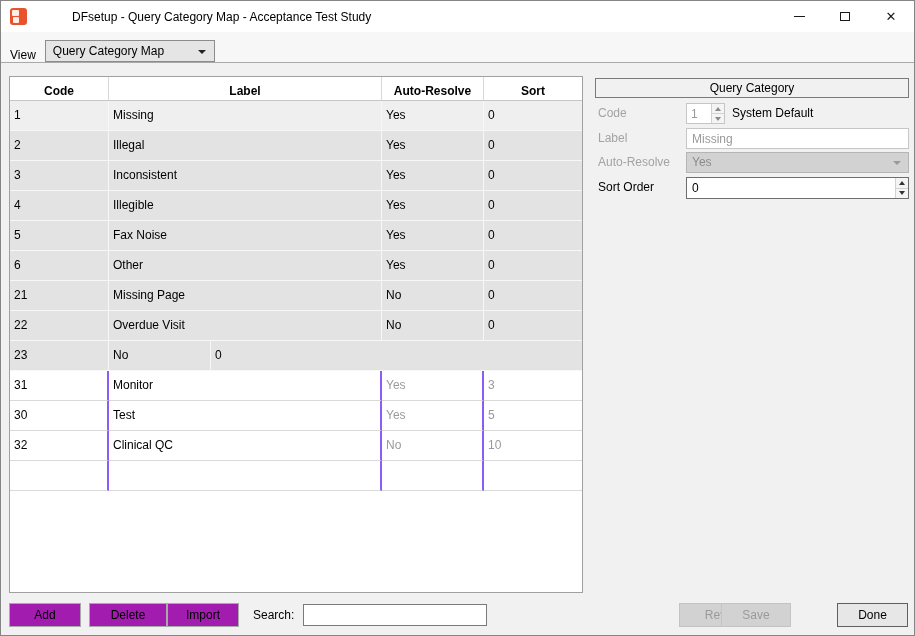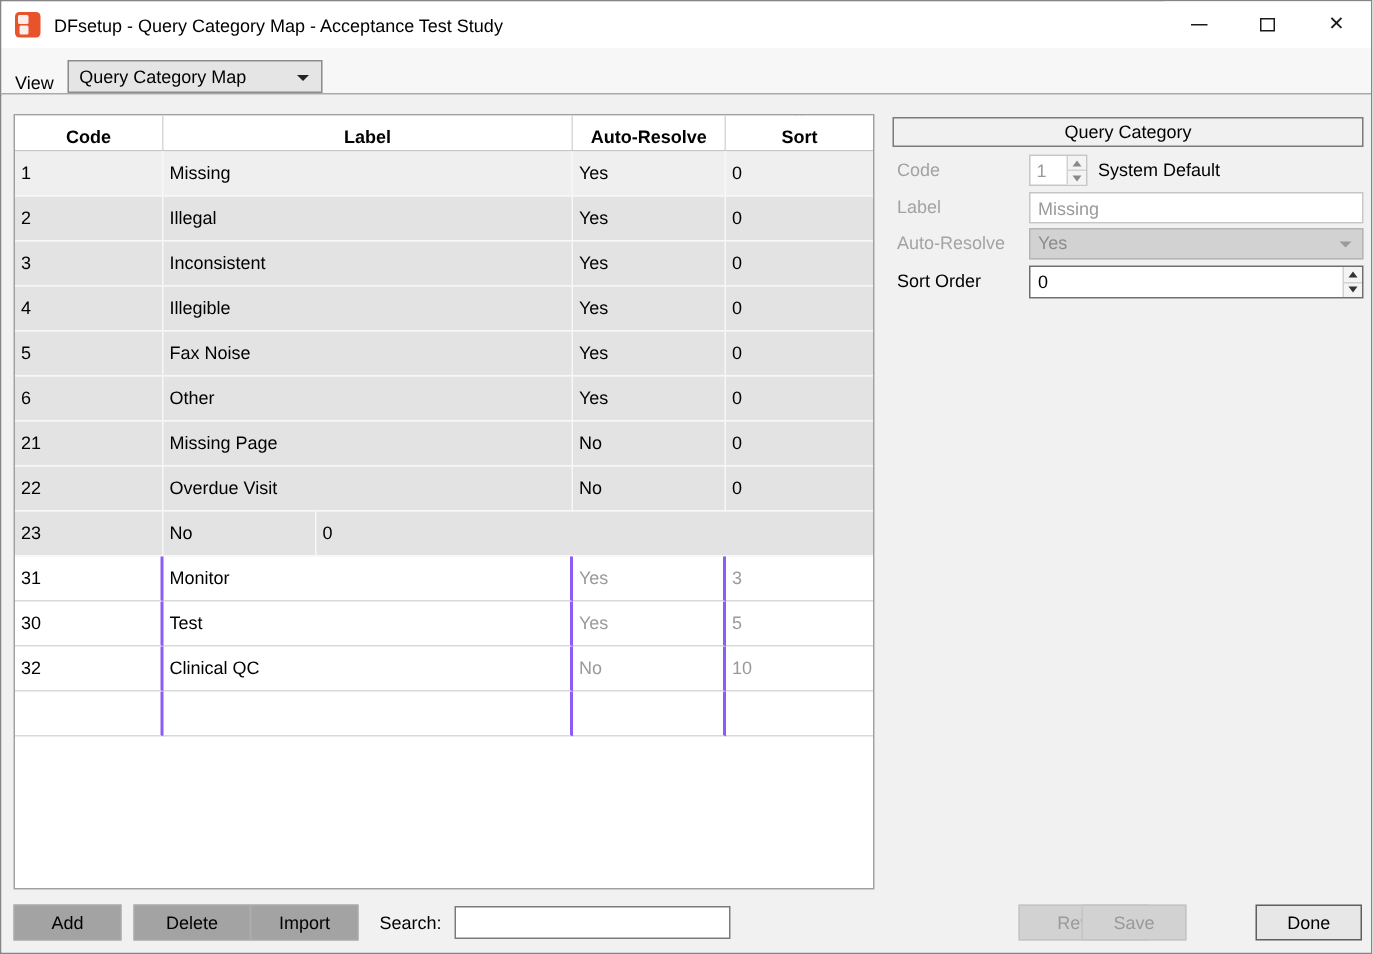--- a/index.html
+++ b/index.html
@@ -9,21 +9,21 @@
     font-size:12px; color:#000; background:#f1f1f1; position:relative;
     overflow:hidden;
   }
   #window {
     position:absolute; inset:0; border:1px solid #858585; background:#f1f1f1;
   }
 
   
   #titlebar {
     position:absolute; top:0; left:0; right:0; height:31px; background:#ffffff;
-    display:flex; align-items:center;
+    display:flex; align-items:center;gap:36px;
   }
   #app-icon {
     width:17px; height:17px; margin-left:9px; border-radius:3px;
     background:#e8532c; position:relative; flex:0 0 auto;
   }
   #app-icon::before, #app-icon::after {
     content:""; position:absolute; background:#ffffff; border-radius:1px; opacity:.9;
   }
   #app-icon::before { width:7px; height:6px; left:2px; top:2px; }
   #app-icon::after  { width:6px; height:6px; left:3px; bottom:2px; }
@@ -128,21 +128,21 @@
     border-top:4px solid #9a9a9a;
   }
   #sort-spin { left:685px; top:113px; width:223px; height:22px; border:1px solid #6e6e6e; }
   #sort-spin input {
     flex:1; border:none; outline:none; padding-left:5px; color:#000; font-size:12px;
     font-family:inherit; background:transparent;
   }
 
   
   .btn {
-    position:absolute; top:539px; height:24px; background:#a3a3a3; border:1px solid #a9a9a9;
+    position:absolute; top:539px; height:24px; background:#a21caf; border:1px solid #a9a9a9;
     text-align:center; line-height:22px; font-size:12px;
   }
   #btn-add { left:8px; width:72px; }
   #btn-delete { left:88px; width:78px; }
   #btn-import { left:166px; width:72px; }
   #search-label { position:absolute; left:252px; top:539px; line-height:24px; color:#000; }
   #search-input {
     position:absolute; left:302px; top:540px; width:184px; height:22px;
     border:1px solid #7a7a7a; background:#fff; padding-left:4px;
     font-size:12px; font-family:inherit; outline:none;

